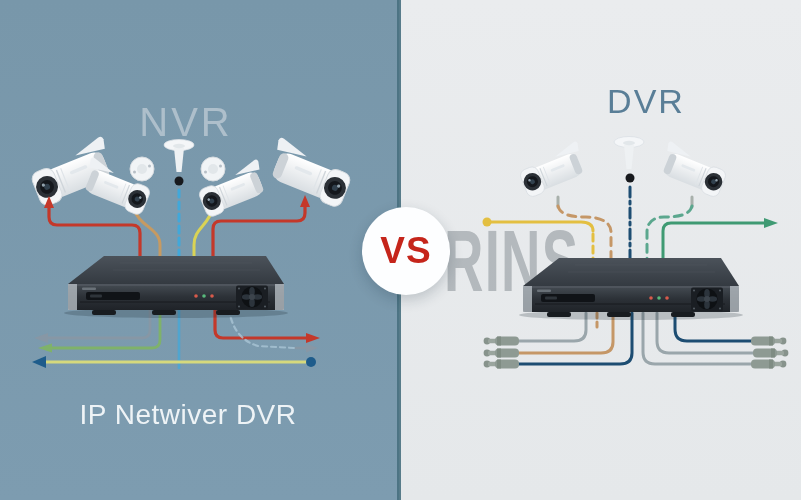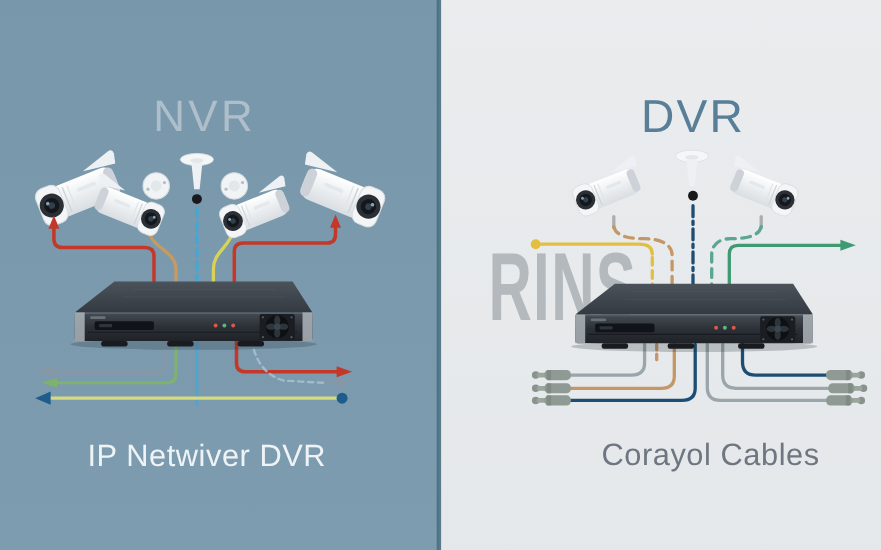--- a/index.html
+++ b/index.html
@@ -8,23 +8,23 @@
   .panel-left{position:absolute;left:0;top:0;width:399px;height:500px;
               background:linear-gradient(180deg,var(--left-bg-top,#7897aa),var(--left-bg-bot,#7d9cb0));}
   .panel-right{position:absolute;left:399px;top:0;width:402px;height:500px;
                background:linear-gradient(180deg,var(--right-bg-top,#eaecee),var(--right-bg-bot,#e5e8ea));}
   .divider{position:absolute;left:397px;top:0;width:4px;height:500px;background:var(--divider,#48707f);opacity:.9;}
   .watermark{position:absolute;left:444px;top:210px;font-size:88px;font-weight:800;
              letter-spacing:2px;color:var(--watermark-color,rgba(128,136,142,.5));
              transform:scaleX(.62);transform-origin:left top;white-space:nowrap;z-index:1;}
   .art{position:absolute;left:0;top:0;z-index:2;}
   .title{position:absolute;text-align:center;z-index:3;}
-  .title-nvr{left:96px;top:84px;width:180px;font-size:40px;font-weight:300;
+  .title-nvr{left:96px;top:100px;width:180px;font-size:40px;font-weight:300;
              letter-spacing:3px;color:var(--title-left,#aebfcb);}
-  .title-dvr{left:540px;top:82px;width:180px;font-size:42px;font-weight:500;
+  .title-dvr{left:556px;top:82px;width:180px;font-size:34px;font-weight:500;
              letter-spacing:2px;color:var(--title-right,#597e97);}
   .caption{position:absolute;text-align:center;z-index:3;font-size:28px;font-weight:400;}
   .caption-left{left:38px;top:399px;width:300px;color:var(--caption-left,#eef3f6);letter-spacing:.5px;}
   .caption-right{left:496px;top:398px;width:300px;color:var(--caption-right,#6e7781);letter-spacing:.5px;}
   .vs-badge{position:absolute;left:362px;top:207px;width:88px;height:88px;border-radius:50%;
             background:var(--badge-bg,#fdfeff);box-shadow:0 5px 14px rgba(20,40,55,.20);
             display:flex;align-items:center;justify-content:center;z-index:4;
             font-size:37px;font-weight:700;letter-spacing:1px;color:var(--badge-red,#c5251b);}
 </style>
 </head>
@@ -209,16 +209,18 @@
         </g>
       <g transform="translate(786,364) scale(-1,1)">
           <use href="#bnc"></use>
         </g>
     </g>
   </svg>
 
   <div class="title title-nvr">NVR</div>
   <div class="title title-dvr">DVR</div>
   <div class="caption caption-left">IP Netwiver DVR</div>
-  <div class="caption caption-right">Corayol Cables</div>
-
+
+  <div class="vs-badge">
+    <span>VS</span>
+  </div>
 
 </div>
 
 </body></html>

